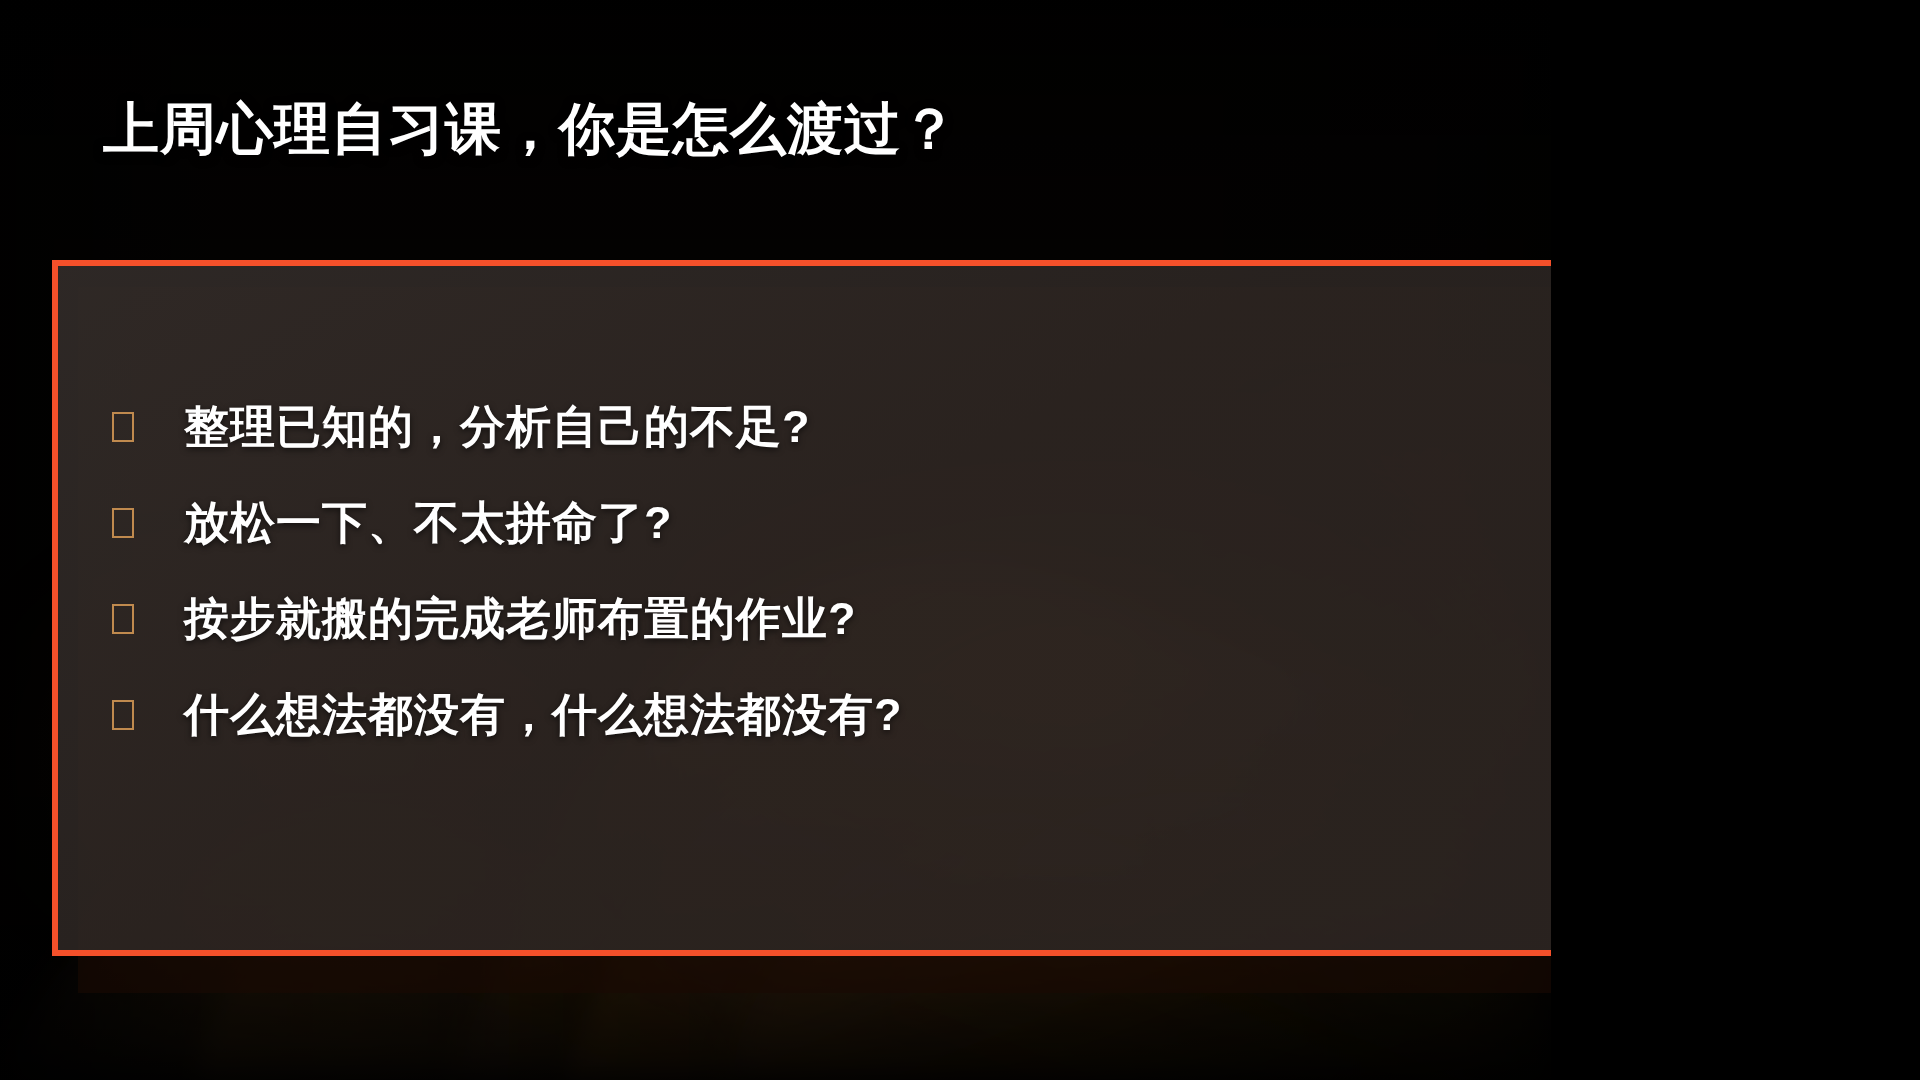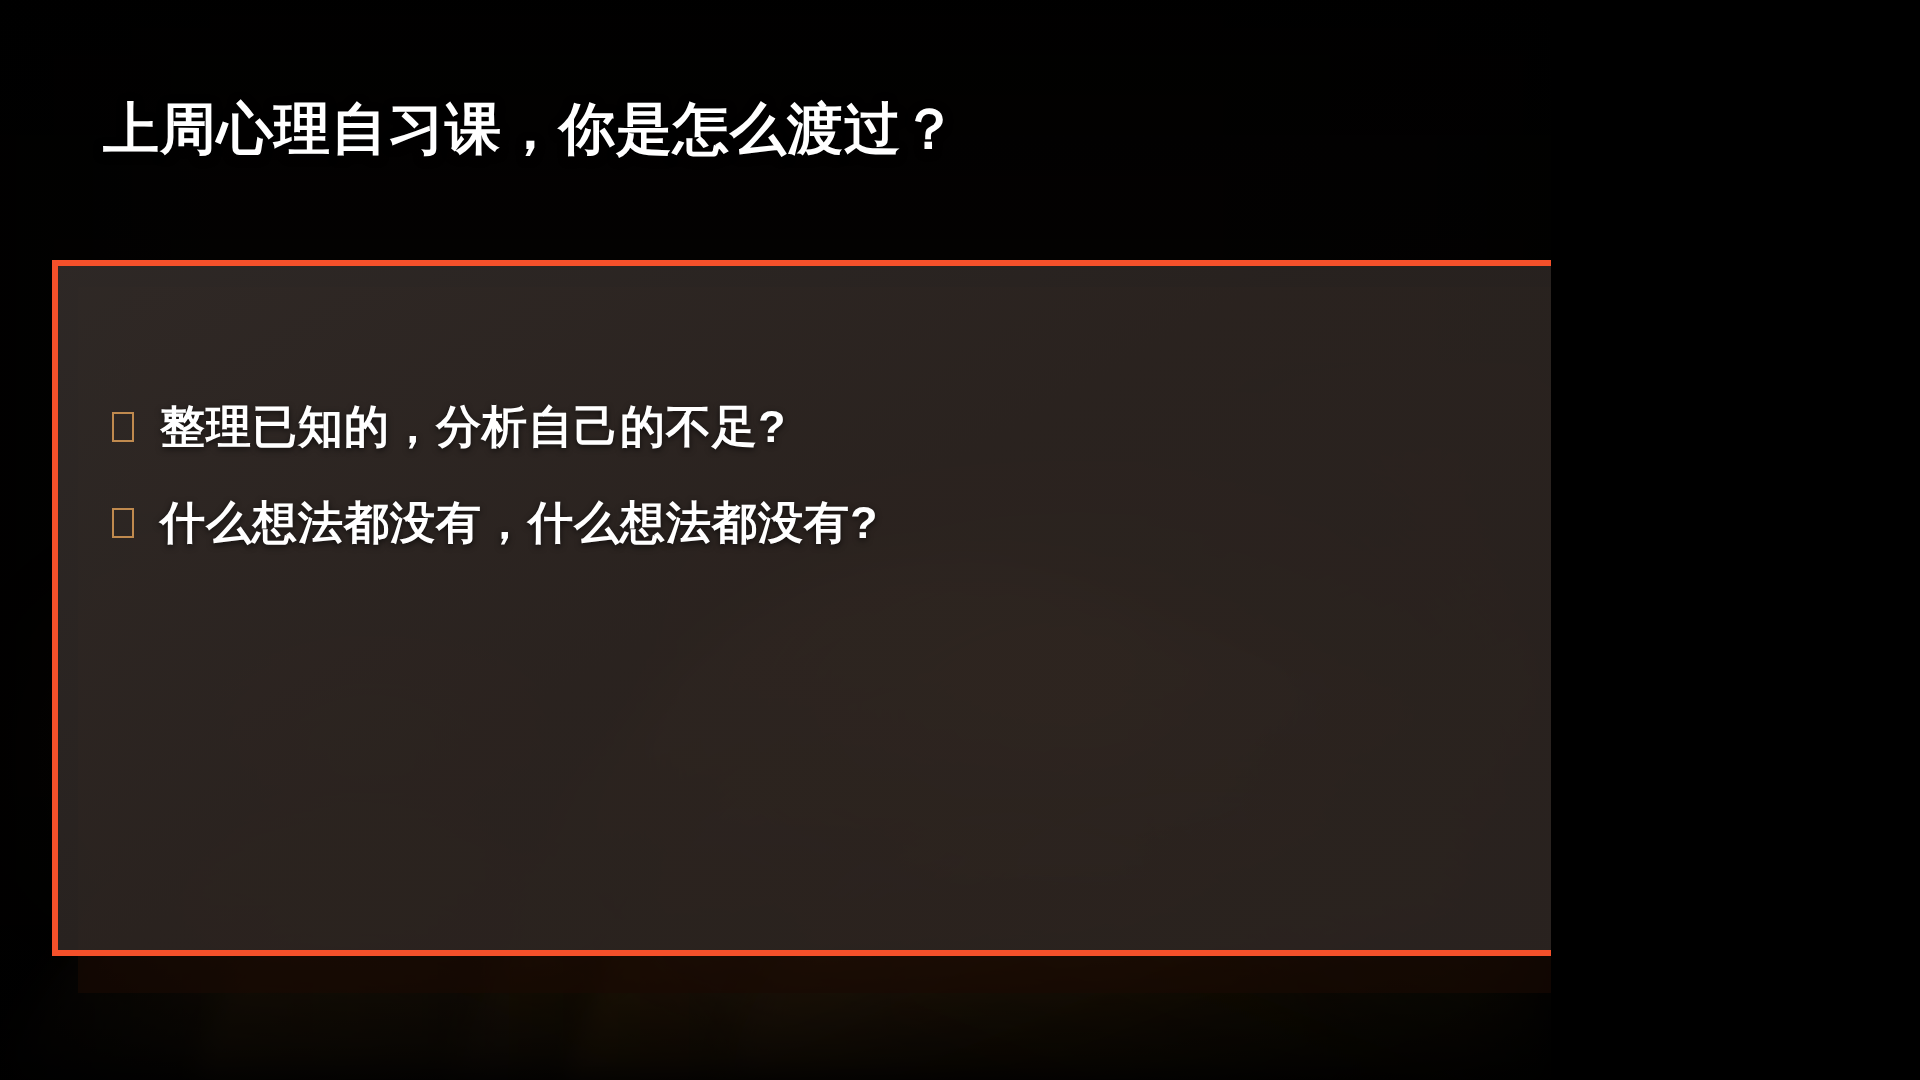--- a/index.html
+++ b/index.html
@@ -135,20 +135,21 @@
   .bullet-list {
     position: absolute;
     left: 112px;
     top: 378px;
     width: 1600px;
   }
   .bullet-row {
     display: flex;
     align-items: center;
     height: 96px;
+    gap: 24px;
   }
   .bullet-marker {
     flex: 0 0 auto;
     width: 22px;
     height: 30px;
     border: 2px solid #c08a4e;
     box-sizing: border-box;
     margin-right: 26px;
     margin-top: 2px;
   }
@@ -286,21 +287,29 @@
     <div class="content-panel-inner"></div>
   </div>
 
   <div class="bullet-list">
 
     <div class="bullet-row">
       <span class="bullet-marker"></span>
       <span class="bullet-text">整理已知的，分析自己的不足?</span>
     </div>
 
-
+    <div class="bullet-row">
+      <span class="bullet-marker"></span>
+      <span class="bullet-text">放松一下、不太拼命了?</span>
+    </div>
+
+    <div class="bullet-row">
+      <span class="bullet-marker"></span>
+      <span class="bullet-text">按步就搬的完成老师布置的作业?</span>
+    </div>
 
     <div class="bullet-row">
       <span class="bullet-marker"></span>
       <span class="bullet-text">什么想法都没有，什么想法都没有?</span>
     </div>
 
 
   </div>
 
   <div class="dot-grid"></div>

